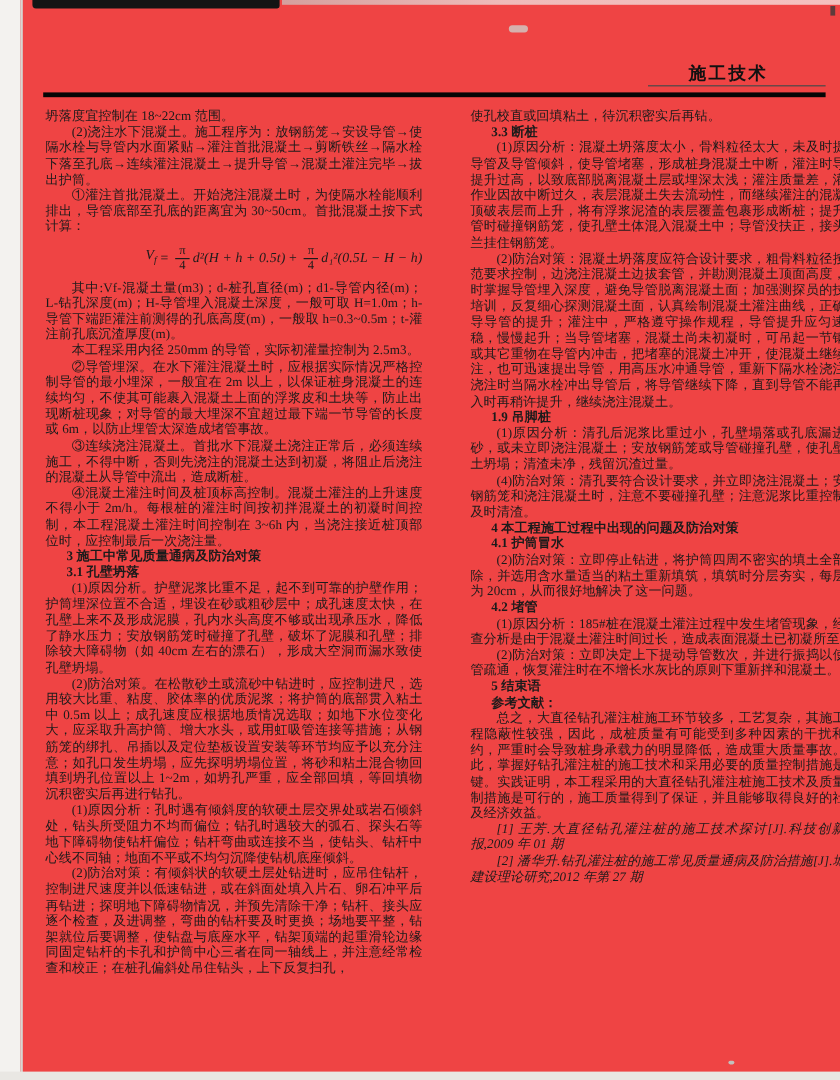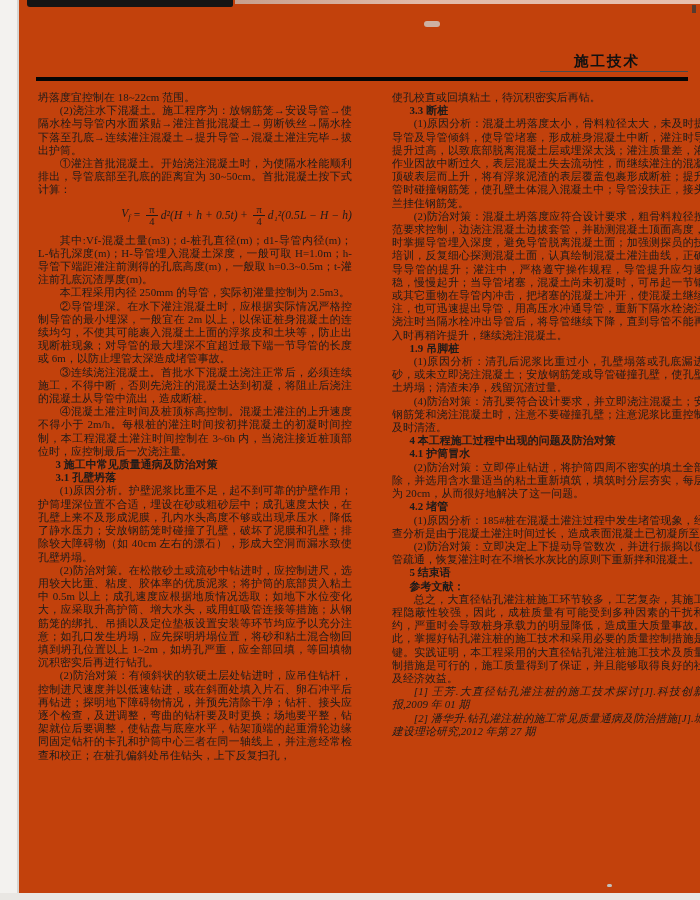--- a/index.html
+++ b/index.html
@@ -1,18 +1,18 @@
 <!DOCTYPE html>
 <html><head>
 <meta charset="utf-8">
 <style>
   html,body{margin:0;padding:0;background:#9a9a9a;}
   .page{
     position:relative;width:700px;height:900px;margin:0 auto;
-    background:#c2410c;overflow:hidden;
+    background:#ef4444;overflow:hidden;
     font-family:"Liberation Serif","DejaVu Serif",serif;
     color:#1b1b1b;
   }
   
   .scan-top-band{position:absolute;top:0;left:27px;width:206px;height:7px;background:#141414;border-radius:0 0 2px 3px;}
   .scan-top-haze{position:absolute;top:0;left:235px;right:0;height:4px;background:linear-gradient(90deg,#c9c7c4,#efeeec 40%,#f7f6f4);opacity:.7;}
   .scan-edge-left{position:absolute;top:0;left:17px;width:2px;height:900px;background:#d8d6d2;}
   .scan-edge-left2{position:absolute;top:0;left:0;width:17px;height:900px;background:#f3f2ef;}
   .scan-edge-bottom{position:absolute;bottom:0;left:0;right:0;height:7px;background:#e9e7e3;}
   .scan-speck-a{position:absolute;top:5px;left:692px;width:4px;height:8px;background:#3a3a3a;opacity:.8;}
@@ -96,20 +96,21 @@
 
       <p class="b">其中:Vf-混凝土量(m3)；d-桩孔直径(m)；d1-导管内径(m)；L-钻孔深度(m)；H-导管埋入混凝土深度，一般可取 H=1.0m；h-导管下端距灌注前测得的孔底高度(m)，一般取 h=0.3~0.5m；t-灌注前孔底沉渣厚度(m)。</p>
       <p class="b">本工程采用内径 250mm 的导管，实际初灌量控制为 2.5m3。</p>
       <p class="b">②导管埋深。在水下灌注混凝土时，应根据实际情况严格控制导管的最小埋深，一般宜在 2m 以上，以保证桩身混凝土的连续均匀，不使其可能裹入混凝土上面的浮浆皮和土块等，防止出现断桩现象；对导管的最大埋深不宜超过最下端一节导管的长度或 6m，以防止埋管太深造成堵管事故。</p>
       <p class="b">③连续浇注混凝土。首批水下混凝土浇注正常后，必须连续施工，不得中断，否则先浇注的混凝土达到初凝，将阻止后浇注的混凝土从导管中流出，造成断桩。</p>
       <p class="b">④混凝土灌注时间及桩顶标高控制。混凝土灌注的上升速度不得小于 2m/h。每根桩的灌注时间按初拌混凝土的初凝时间控制，本工程混凝土灌注时间控制在 3~6h 内，当浇注接近桩顶部位时，应控制最后一次浇注量。</p>
       <p class="b head">3 施工中常见质量通病及防治对策</p>
       <p class="b head">3.1 孔壁坍落</p>
       <p class="b">(1)原因分析。护壁泥浆比重不足，起不到可靠的护壁作用；护筒埋深位置不合适，埋设在砂或粗砂层中；成孔速度太快，在孔壁上来不及形成泥膜，孔内水头高度不够或出现承压水，降低了静水压力；安放钢筋笼时碰撞了孔壁，破坏了泥膜和孔壁；排除较大障碍物（如 40cm 左右的漂石），形成大空洞而漏水致使孔壁坍塌。</p>
       <p class="b">(2)防治对策。在松散砂土或流砂中钻进时，应控制进尺，选用较大比重、粘度、胶体率的优质泥浆；将护筒的底部贯入粘土中 0.5m 以上；成孔速度应根据地质情况选取；如地下水位变化大，应采取升高护筒、增大水头，或用虹吸管连接等措施；从钢筋笼的绑扎、吊插以及定位垫板设置安装等环节均应予以充分注意；如孔口发生坍塌，应先探明坍塌位置，将砂和粘土混合物回填到坍孔位置以上 1~2m，如坍孔严重，应全部回填，等回填物沉积密实后再进行钻孔。</p>
+      <p class="b">(1)原因分析：孔时遇有倾斜度的软硬土层交界处或岩石倾斜处，钻头所受阻力不均而偏位；钻孔时遇较大的弧石、探头石等地下障碍物使钻杆偏位；钻杆弯曲或连接不当，使钻头、钻杆中心线不同轴；地面不平或不均匀沉降使钻机底座倾斜。</p>
       <p class="b">(2)防治对策：有倾斜状的软硬土层处钻进时，应吊住钻杆，控制进尺速度并以低速钻进，或在斜面处填入片石、卵石冲平后再钻进；探明地下障碍物情况，并预先清除干净；钻杆、接头应逐个检查，及进调整，弯曲的钻杆要及时更换；场地要平整，钻架就位后要调整，使钻盘与底座水平，钻架顶端的起重滑轮边缘同固定钻杆的卡孔和护筒中心三者在同一轴线上，并注意经常检查和校正；在桩孔偏斜处吊住钻头，上下反复扫孔，</p>
     </div>
 
     <div class="col-r">
       <p class="b cont">使孔校直或回填粘土，待沉积密实后再钻。</p>
       <p class="b head">3.3 断桩</p>
       <p class="b">(1)原因分析：混凝土坍落度太小，骨料粒径太大，未及时提升导管及导管倾斜，使导管堵塞，形成桩身混凝土中断，灌注时导管提升过高，以致底部脱离混凝土层或埋深太浅；灌注质量差，灌注作业因故中断过久，表层混凝土失去流动性，而继续灌注的混凝土顶破表层而上升，将有浮浆泥渣的表层覆盖包裹形成断桩；提升导管时碰撞钢筋笼，使孔壁土体混入混凝土中；导管没扶正，接头法兰挂住钢筋笼。</p>
       <p class="b">(2)防治对策：混凝土坍落度应符合设计要求，粗骨料粒径按规范要求控制，边浇注混凝土边拔套管，并勘测混凝土顶面高度，随时掌握导管埋入深度，避免导管脱离混凝土面；加强测探员的技术培训，反复细心探测混凝土面，认真绘制混凝土灌注曲线，正确指导导管的提升；灌注中，严格遵守操作规程，导管提升应匀速平稳，慢慢起升；当导管堵塞，混凝土尚未初凝时，可吊起一节钢轨或其它重物在导管内冲击，把堵塞的混凝土冲开，使混凝土继续浇注，也可迅速提出导管，用高压水冲通导管，重新下隔水栓浇注，浇注时当隔水栓冲出导管后，将导管继续下降，直到导管不能再插入时再稍许提升，继续浇注混凝土。</p>
       <p class="b head">1.9 吊脚桩</p>
       <p class="b">(1)原因分析：清孔后泥浆比重过小，孔壁塌落或孔底漏进泥砂，或未立即浇注混凝土；安放钢筋笼或导管碰撞孔壁，使孔壁泥土坍塌；清渣未净，残留沉渣过量。</p>

